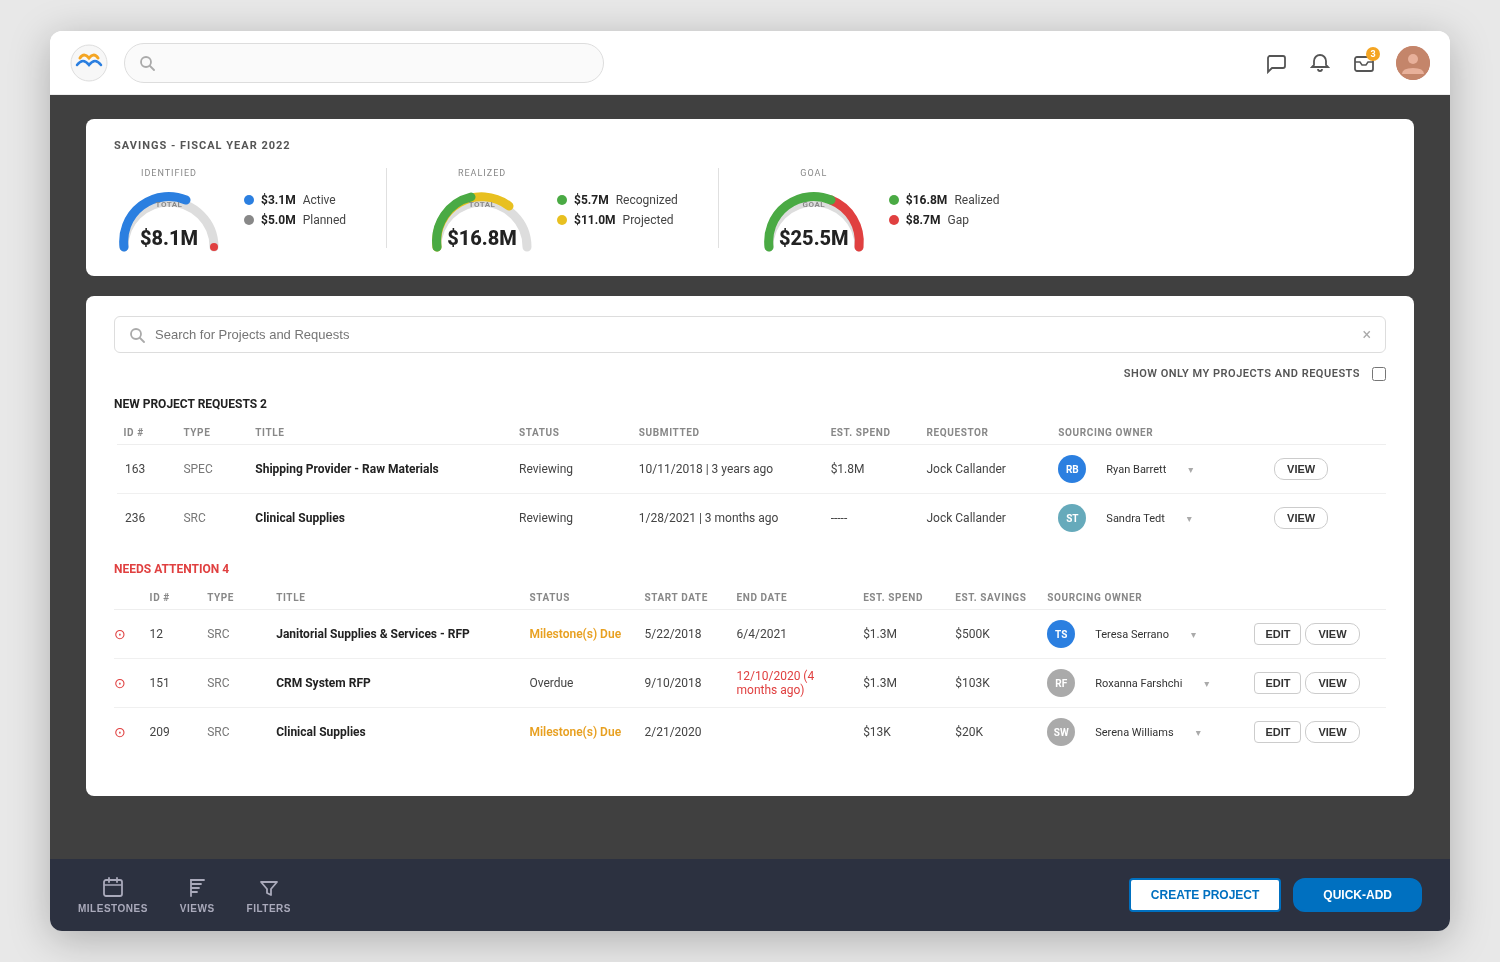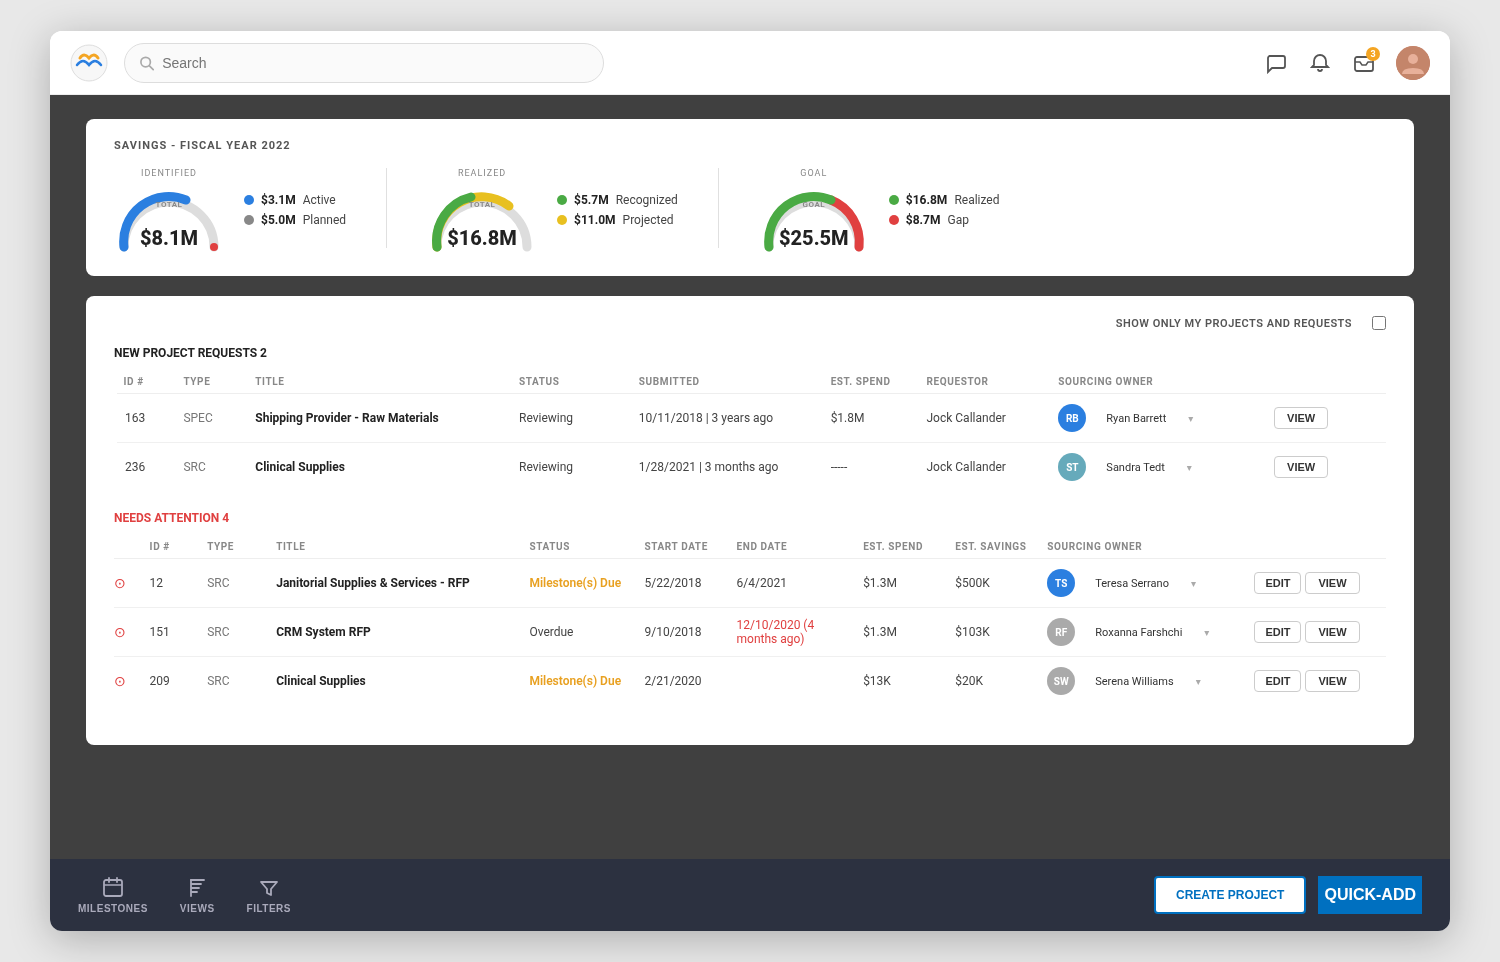--- a/index.html
+++ b/index.html
@@ -37,21 +37,21 @@
     .legend-dot { width: 10px; height: 10px; border-radius: 50%; flex-shrink: 0; }
     .legend-value { font-weight: 700; color: #222; }
 
     
     .projects-section { background: #fff; border-radius: 8px; padding: 20px 28px; }
 
     .project-search-bar { display: flex; align-items: center; border: 1.5px solid #ddd; border-radius: 6px; padding: 8px 14px; gap: 10px; margin-bottom: 14px; }
     .project-search-bar input { border: none; outline: none; font-size: 13px; color: #777; flex: 1; }
     .clear-btn { color: #aaa; cursor: pointer; font-size: 16px; }
 
-    .show-only-row { display: flex; align-items: center; justify-content: flex-end; gap: 20px; font-size: 11px; color: #555; font-weight: 600; letter-spacing: 0.5px; margin-bottom: 16px; }
+    .show-only-row { display: flex; justify-content: flex-end; gap: 12px; font-size: 11px; color: #555; font-weight: 600; letter-spacing: 0.5px; margin-bottom: 16px; }
     .show-only-row input[type=checkbox] { width: 14px; height: 14px; }
 
     .section-header { font-size: 12px; font-weight: 700; color: #222; margin-bottom: 10px; }
     .section-header.needs-attention { color: #e04040; }
 
     table { width: 100%; border-collapse: collapse; margin-bottom: 20px; }
     th { font-size: 10px; font-weight: 700; color: #888; letter-spacing: 0.6px; text-transform: uppercase; padding: 6px 8px; text-align: left; border-bottom: 1px solid #eee; }
     td { font-size: 12px; color: #444; padding: 10px 8px; border-bottom: 1px solid #f0f0f0; vertical-align: middle; }
     tr:last-child td { border-bottom: none; }
     .col-id { width: 50px; }
@@ -69,35 +69,35 @@
 
     .title-bold { font-weight: 700; color: #222; }
     .status-orange { color: #e8a020; font-weight: 600; }
     .date-red { color: #e04040; }
 
     .sourcing-owner-cell { display: flex; align-items: center; gap: 20px; }
     .owner-avatar { width: 28px; height: 28px; border-radius: 50%; display: flex; align-items: center; justify-content: center; font-size: 10px; font-weight: 700; color: #fff; flex-shrink: 0; }
     .owner-name { font-size: 11px; color: #333; }
     .dropdown-arrow { color: #aaa; font-size: 10px; cursor: pointer; margin-left: 2px; }
 
-    .btn-view { background: #fff; border: 1.5px solid #ccc; border-radius: 4px; padding: 4px 12px; font-size: 11px; font-weight: 700; color: #333; cursor: pointer; }
+    .btn-view { background: #fff; border: 1.5px solid #ccc; border-radius: 10px; padding: 4px 12px; font-size: 11px; font-weight: 700; color: #333; cursor: pointer; }
     .btn-edit { background: #fff; border: 1.5px solid #ccc; border-radius: 4px; padding: 4px 10px; font-size: 11px; font-weight: 700; color: #333; cursor: pointer; margin-right: 4px; }
     .btn-group { display: flex; align-items: center; }
 
     .alert-icon { color: #e04040; font-size: 14px; }
     .alert-cell { width: 24px; padding-left: 0 !important; padding-right: 0 !important; }
 
     
     .bottom-bar { height: 72px; background: #2c3140; display: flex; align-items: center; padding: 0 28px; flex-shrink: 0; }
     .bottom-actions { display: flex; gap: 32px; align-items: center; }
     .bottom-btn { display: flex; flex-direction: column; align-items: center; gap: 4px; color: #aab; font-size: 10px; font-weight: 600; cursor: pointer; background: none; border: none; letter-spacing: 0.5px; }
     .bottom-btn svg { fill: none; stroke: #aab; stroke-width: 1.8; }
     .bottom-right { margin-left: auto; display: flex; gap: 12px; }
     .btn-create { background: #fff; border: 2px solid #0070c0; border-radius: 4px; padding: 8px 20px; font-size: 12px; font-weight: 700; color: #0070c0; cursor: pointer; }
-    .btn-quickadd { background: #0070c0; border: 2px solid #0070c0; border-radius: 0; padding: 8px 4px; font-size: 16px; font-weight: 700; color: #fff; cursor: pointer; }
+    .btn-quickadd { background: #0070c0; border: 2px solid #0070c0; border-radius: 12px; padding: 8px 28px; font-size: 12px; font-weight: 700; color: #fff; cursor: pointer; }
 
     
     .gauge-svg { width: 110px; height: 70px; }
   </style>
 </head>
 <body>
 
 <div class="app-container">
 
   <div class="top-nav">
@@ -106,21 +106,20 @@
         <circle cx="19" cy="19" r="18" fill="#f7f7f7" stroke="#ddd" stroke-width="1"></circle>
         <path d="M10 14 Q14 8 19 14 Q24 8 28 14" fill="none" stroke="#f4a523" stroke-width="3" stroke-linecap="round"></path>
         <path d="M7 21 Q13 13 19 21 Q25 13 31 21" fill="none" stroke="#2b7fe0" stroke-width="2.5" stroke-linecap="round"></path>
       </svg>
     </div>
     <div class="search-bar">
       <svg width="16" height="16" viewBox="0 0 16 16" fill="none">
         <circle cx="7" cy="7" r="5" stroke="#aaa" stroke-width="1.8"></circle>
         <line x1="11" y1="11" x2="15" y2="15" stroke="#aaa" stroke-width="1.8" stroke-linecap="round"></line>
       </svg>
-      <input type="text" placeholder="Search" style="">
     </div>
     <div class="nav-right">
       <div class="nav-icon">
         <svg width="22" height="22" viewBox="0 0 22 22" fill="none">
           <path d="M4 4h14a2 2 0 012 2v8a2 2 0 01-2 2H7l-4 4V6a2 2 0 012-2z" stroke="#555" stroke-width="1.8"></path>
         </svg>
       </div>
       <div class="nav-icon">
         <svg width="22" height="22" viewBox="0 0 22 22" fill="none">
           <path d="M11 3a6 6 0 016 6v4l2 2H3l2-2V9a6 6 0 016-6z" stroke="#555" stroke-width="1.8"></path>
@@ -243,20 +242,28 @@
               <span>Gap</span>
             </div>
           </div>
         </div>
 
       </div>
     </div>
 
     <div class="projects-section">
 
+      <div class="project-search-bar">
+        <svg width="16" height="16" viewBox="0 0 16 16" fill="none">
+          <circle cx="7" cy="7" r="5" stroke="#aaa" stroke-width="1.8"></circle>
+          <line x1="11" y1="11" x2="15" y2="15" stroke="#aaa" stroke-width="1.8" stroke-linecap="round"></line>
+        </svg>
+        <input type="text" placeholder="Search for Projects and Requests" style="">
+        <span class="clear-btn">×</span>
+      </div>
 
       <div class="show-only-row">
         <span>SHOW ONLY MY PROJECTS AND REQUESTS</span>
         <input type="checkbox" style="">
       </div>
 
       <div class="section-header">NEW PROJECT REQUESTS 2</div>
 
       <table>
         <thead>

